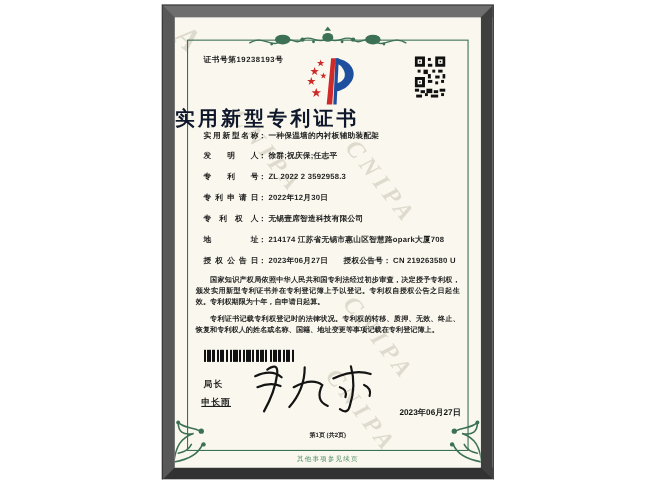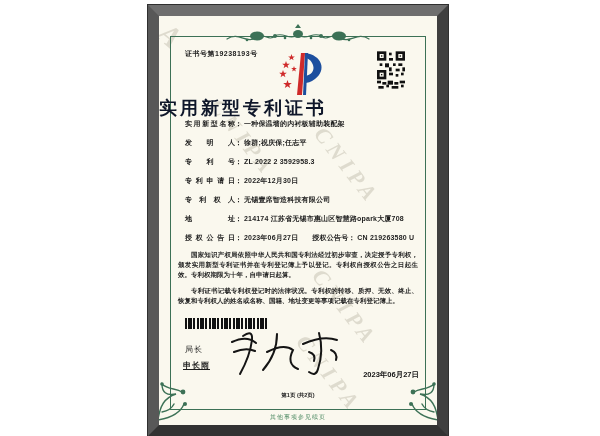--- a/index.html
+++ b/index.html
@@ -44,21 +44,21 @@
   .grant-no{margin-left:14px;}
 
   .legal{position:absolute;left:19px;top:234px;width:240px;}
   .legal p{margin:0 0 6px 0;font-size:6.5px;font-weight:bold;color:#242424;
     line-height:10px;text-align:justify;text-indent:2em;
     font-family:"Liberation Serif", serif;}
 
   .barcode{position:absolute;left:26px;top:302px;width:84px;height:11px;
     background:repeating-linear-gradient(90deg,#111 0 2px,#faf8ee 2px 3px,#111 3px 7px,#faf8ee 7px 8px,#111 8px 10px,#faf8ee 10px 12px);}
 
-  .director-label{position:absolute;left:26px;top:328px;font-size:8px;font-weight:normal;color:#1b1b1b;letter-spacing:1px;}
+  .director-label{position:absolute;left:26px;top:328px;font-size:8px;font-weight:bold;color:#1b1b1b;letter-spacing:1px;}
   .director-name{position:absolute;left:24px;top:344px;font-size:8px;font-weight:bold;color:#1b1b1b;letter-spacing:1px;text-decoration:underline;}
   .signature{position:absolute;left:62px;top:312px;width:128px;height:50px;}
   .sign-date{position:absolute;right:18px;top:354px;font-size:7.5px;font-weight:bold;color:#141414;}
 
   .page-info{position:absolute;left:0;top:376px;width:100%;text-align:center;
     font-size:5.5px;font-weight:bold;color:#222;}
   .cont-note{position:absolute;left:0;top:397px;width:100%;text-align:center;
     font-size:6px;color:#4d8a63;letter-spacing:1px;}
 
   .garland{position:absolute;left:64px;top:7px;width:150px;height:26px;}

